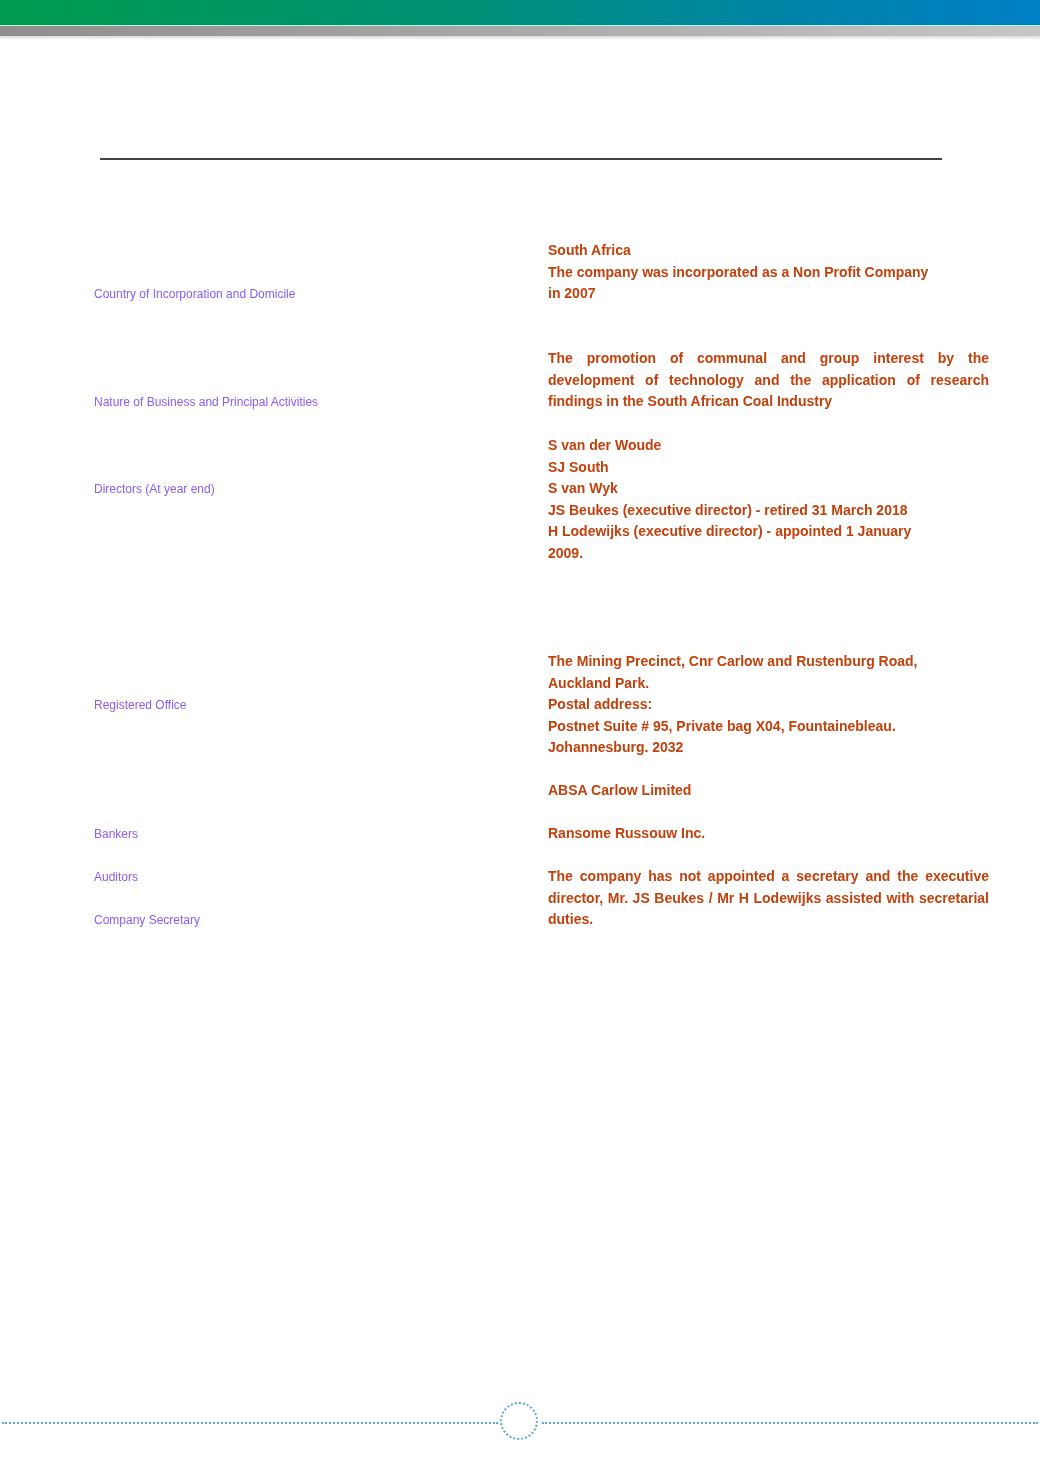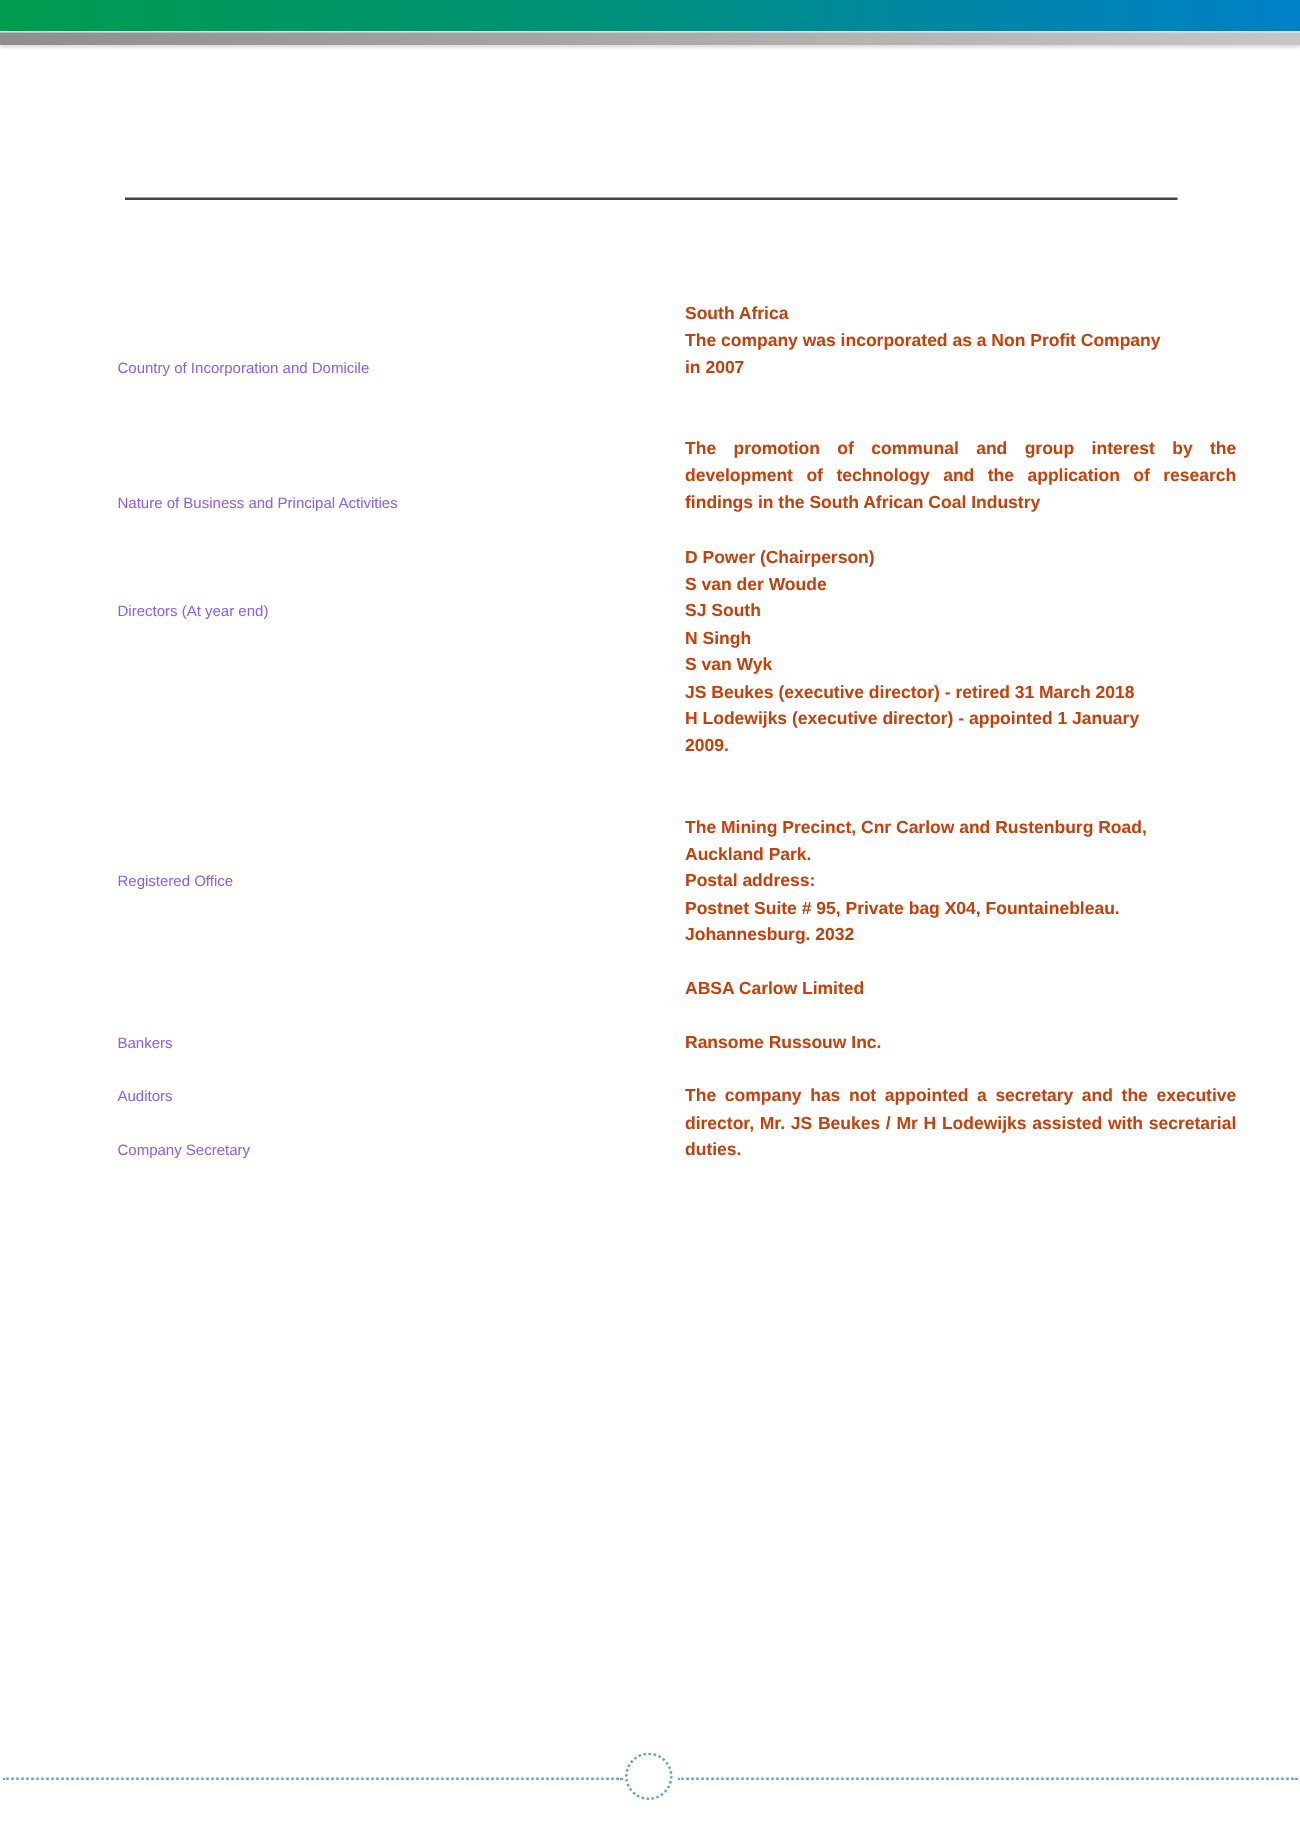--- a/index.html
+++ b/index.html
@@ -70,24 +70,22 @@
   <div class="row" style="top:348px;">
     <div class="label">Nature of Business and Principal Activities</div>
     <div class="value">
       <div class="justify">The promotion of communal and group interest by the development of technology and the application of research findings in the South African Coal Industry</div>
     </div>
   </div>
 
   <div class="row" style="top:435px;">
     <div class="label">Directors (At year end)</div>
     <div class="value">
-      <div>D Power (Chairperson)</div>
       <div>S van der Woude</div>
       <div>SJ South</div>
-      <div>N Singh</div>
       <div>S van Wyk</div>
       <div>JS Beukes (executive director) - retired 31 March 2018</div>
       <div>H Lodewijks (executive director) - appointed 1 January</div>
       <div>2009.</div>
     </div>
   </div>
 
   <div class="row" style="top:651px;">
     <div class="label">Registered Office</div>
     <div class="value">

